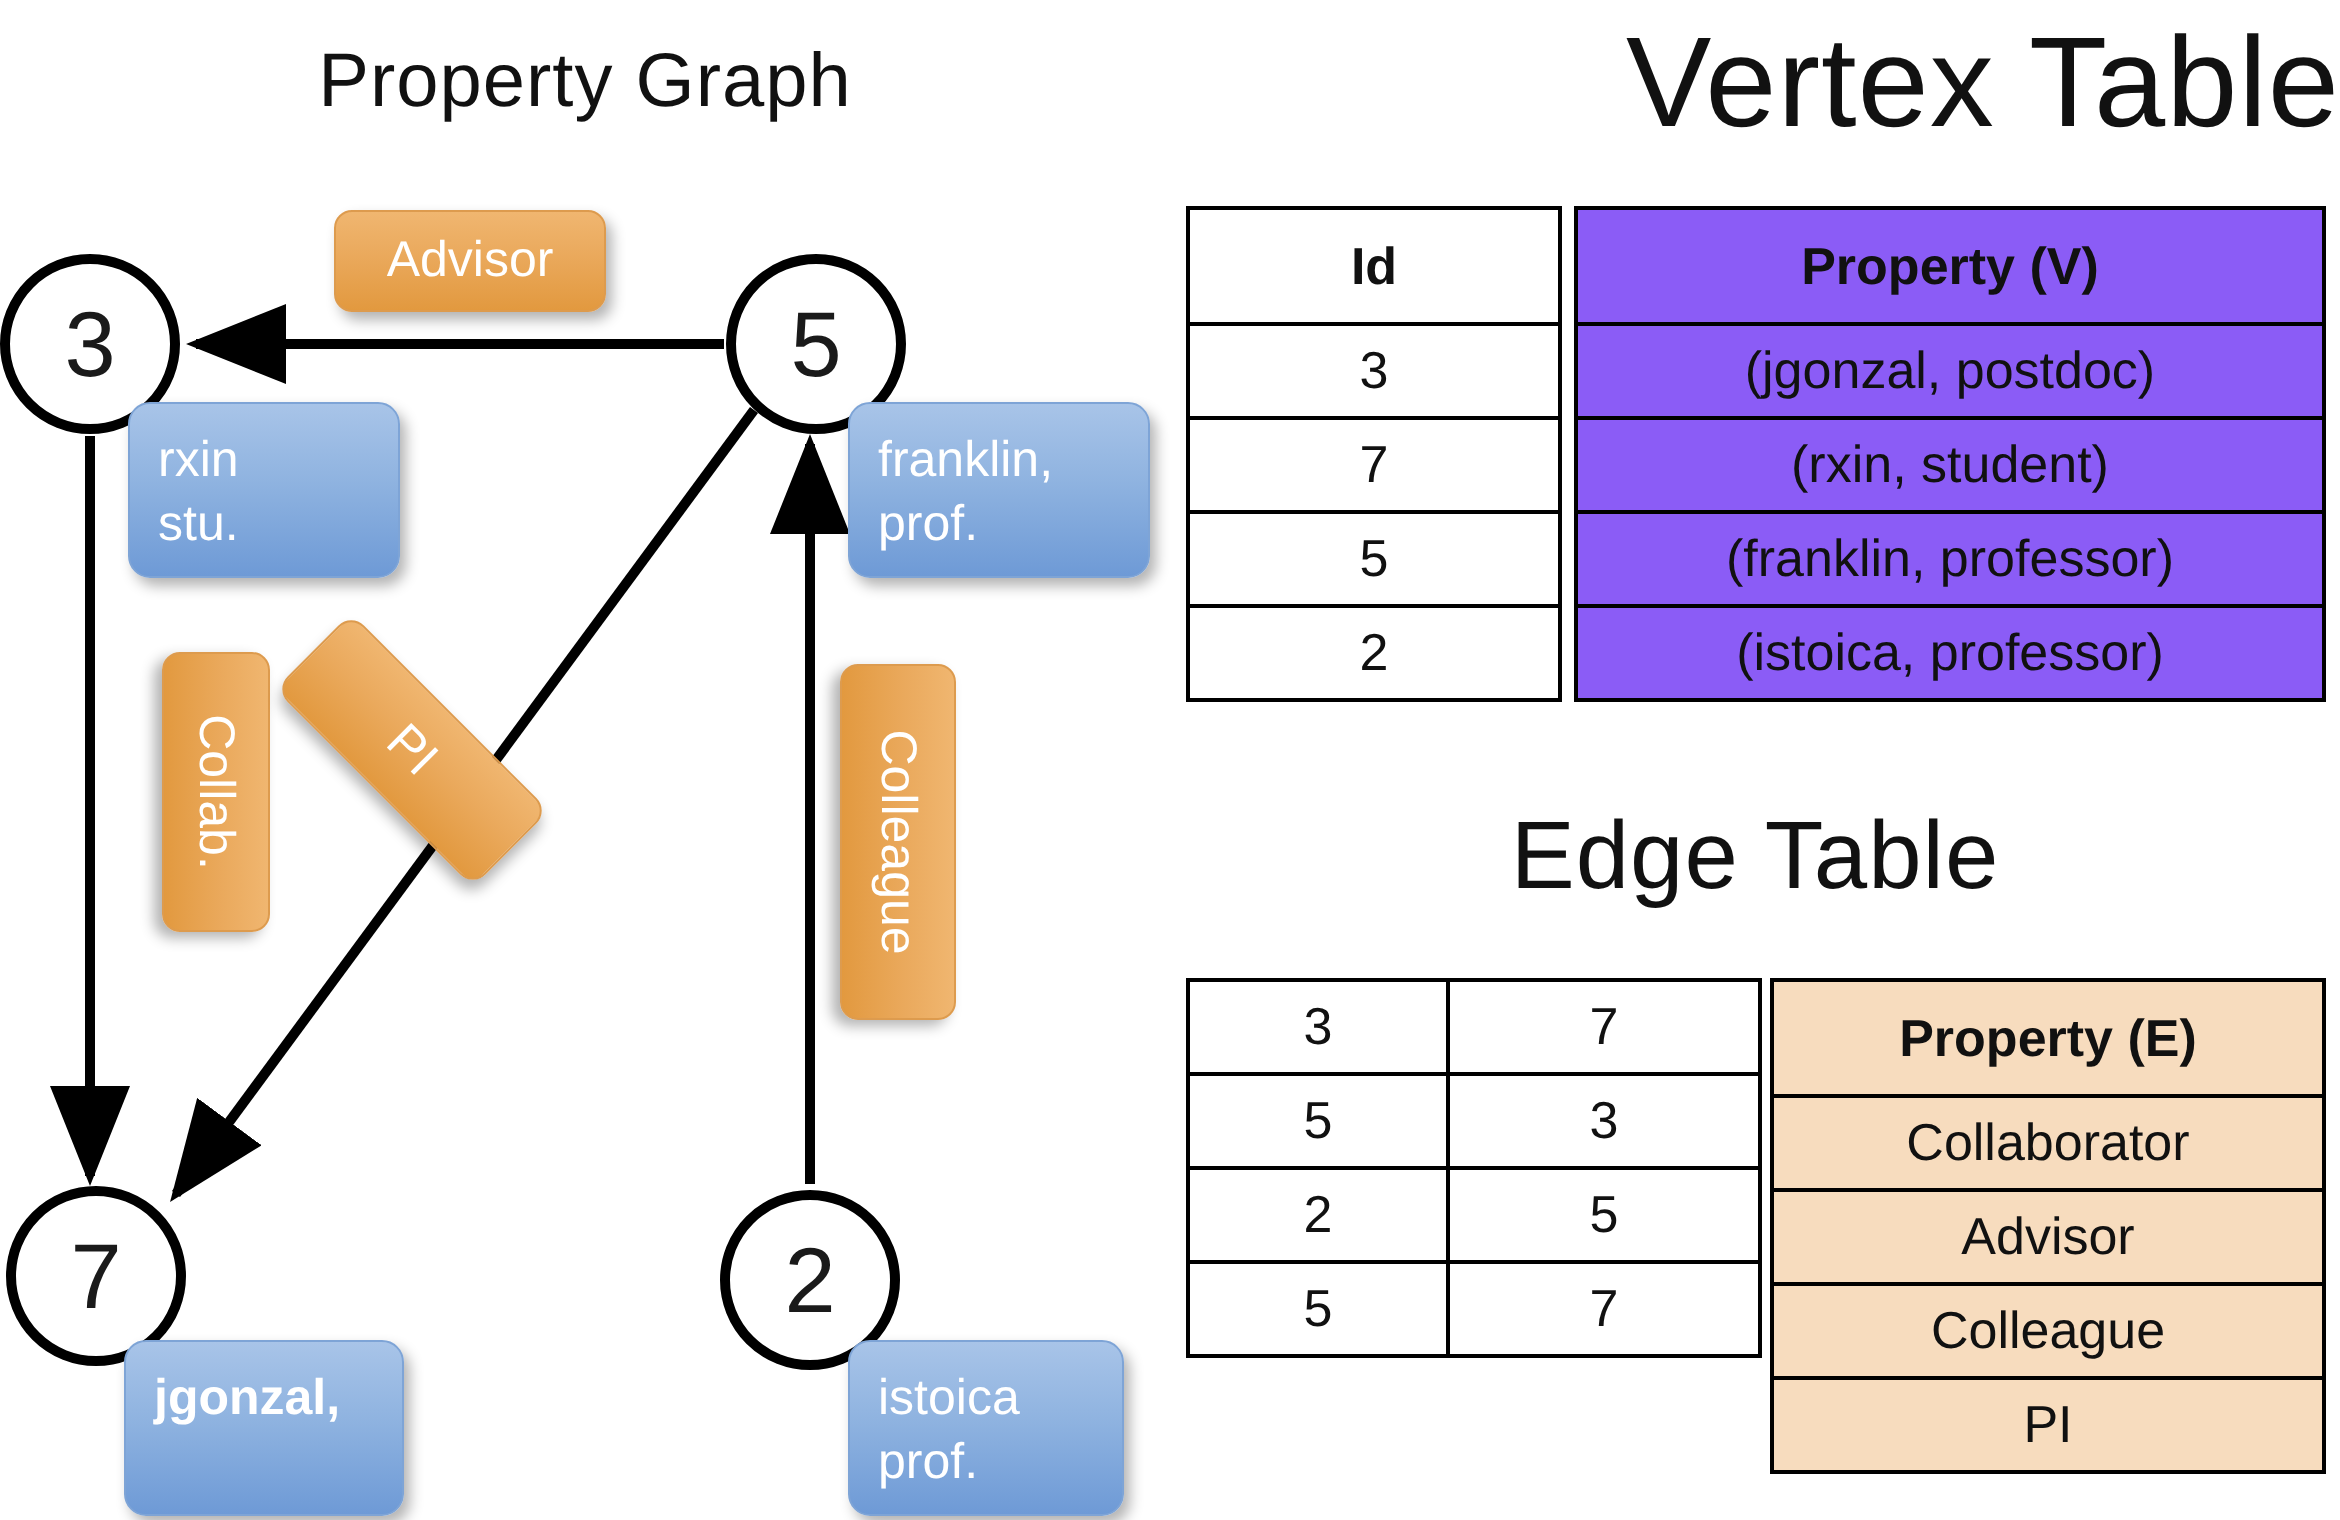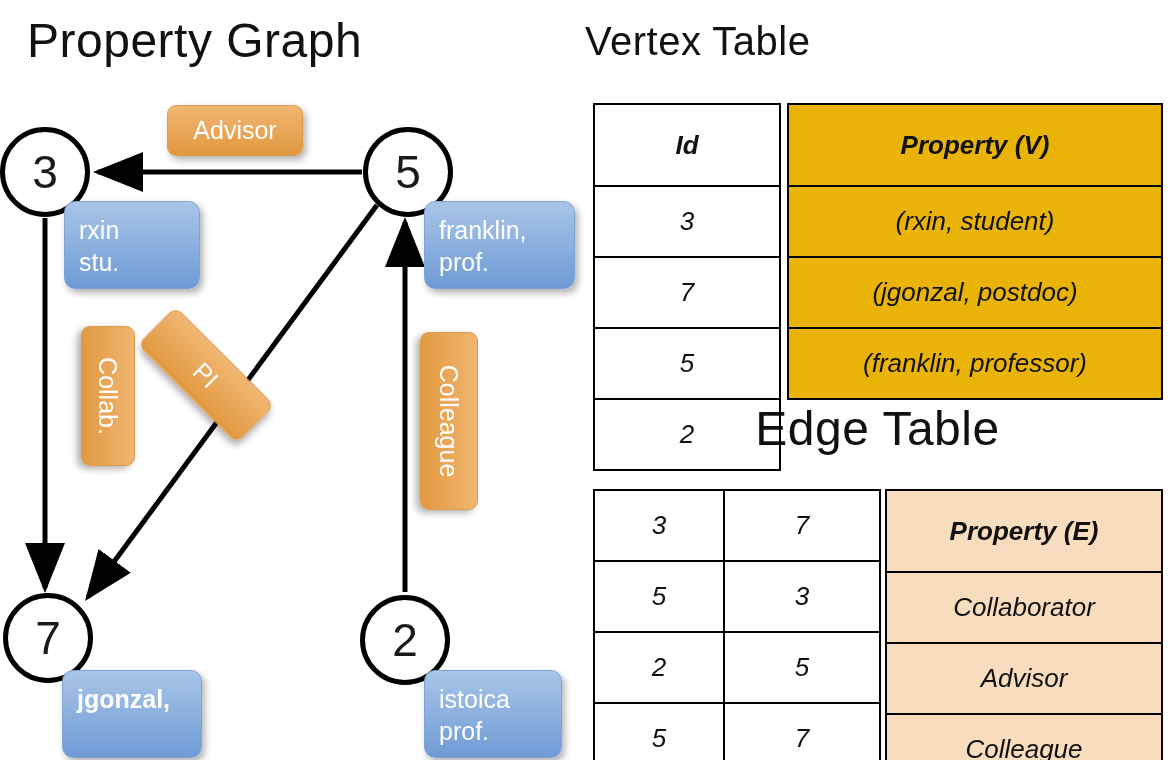--- a/index.html
+++ b/index.html
@@ -20,28 +20,28 @@
   .title {
     position: absolute;
     font-family: "Liberation Sans", sans-serif;
     font-weight: 300;
     color: #111;
     letter-spacing: 0.5px;
     white-space: nowrap;
   }
   #title-property-graph {
     left: 0px; top: 10px; width: 585px;
-    font-size: 48px;
+    text-align: center;
+    font-size: 38px;
     line-height: 62px;
-    margin-left: 27px;
   }
   #title-vertex-table {
     left: 585px; top: 10px; width: 585px;
-    text-align: left;
-    font-size: 40px;
+    text-align: right;
+    font-size: 64px;
     line-height: 62px;
   }
   #title-edge-table {
     left: 585px; top: 398px; width: 585px;
     text-align: center;
     font-size: 48px;
     line-height: 62px;
   }
 
   
@@ -136,37 +136,36 @@
     border-collapse: collapse;
     table-layout: fixed;
     font-family: "Liberation Sans", sans-serif;
   }
   .tbl td, .tbl th {
     border: 2px solid #000;
     text-align: center;
     font-weight: 300;
     font-size: 26px;
     color: #111;
-    padding: 12px;
+    padding: 0;
     height: 45px;
     line-height: 45px;
     box-sizing: border-box;
-    font-style: italic;
   }
   .tbl th {
     font-weight: bold;
     font-size: 26px;
     height: 56px;
     line-height: 56px;
   }
 
   
   #vertex-id-table   { left: 593px; top: 103px; width: 188px; }
   #vertex-prop-table { left: 787px; top: 103px; width: 376px; }
-  #vertex-prop-table th, #vertex-prop-table td { background: #eab308; }
+  #vertex-prop-table th, #vertex-prop-table td { background: #8b5cf6; }
 
   
   #edge-src-dst-table { left: 593px; top: 489px; width: 286px; }
   #edge-prop-table    { left: 885px; top: 489px; width: 278px; }
   #edge-prop-table th, #edge-prop-table td { background: #f7dcbe; margin-left: 16px; }
 </style>
 </head>
 <body>
 
 <div class="title" id="title-property-graph">Property Graph</div>
@@ -261,27 +260,30 @@
   </tr>
 </tbody>
   </table>
 
 <table class="tbl" id="vertex-prop-table">
   <tbody>
       <tr>
     <th>Property (V)</th>
   </tr>
   <tr>
+    <td>(jgonzal, postdoc)</td>
+  </tr>
+  <tr>
     <td>(rxin, student)</td>
   </tr>
   <tr>
-    <td>(jgonzal, postdoc)</td>
-  </tr>
-  <tr>
     <td>(franklin, professor)</td>
+  </tr>
+  <tr>
+    <td>(istoica, professor)</td>
   </tr>
 </tbody>
   </table>
 
 <table class="tbl" id="edge-src-dst-table">
   <colgroup>
       <col style="width:130px">
       <col style="width:156px">
     </colgroup>
   <tbody>

